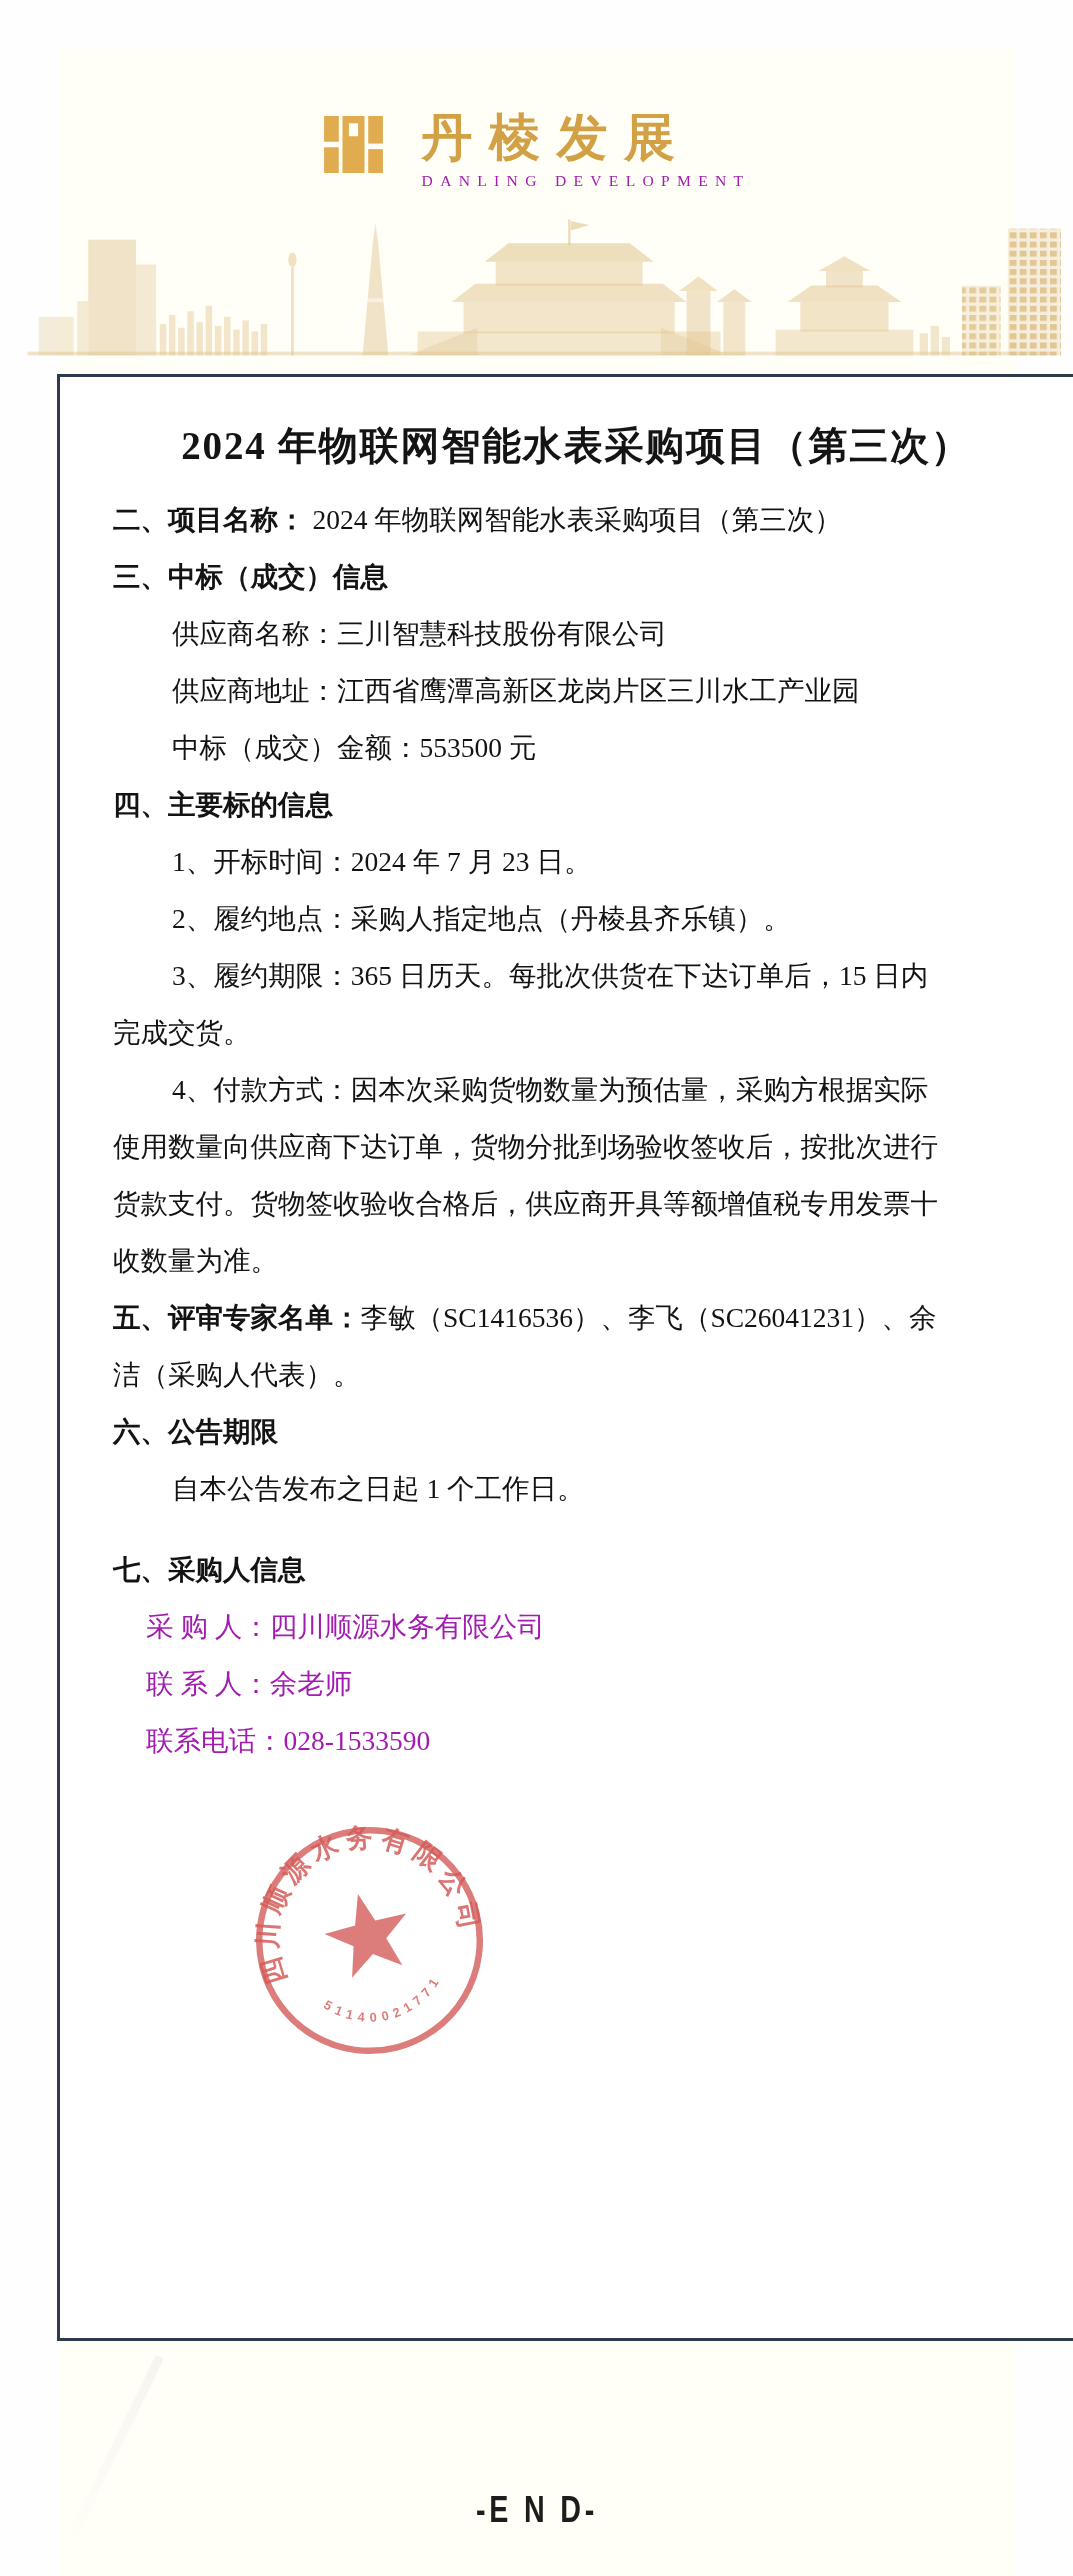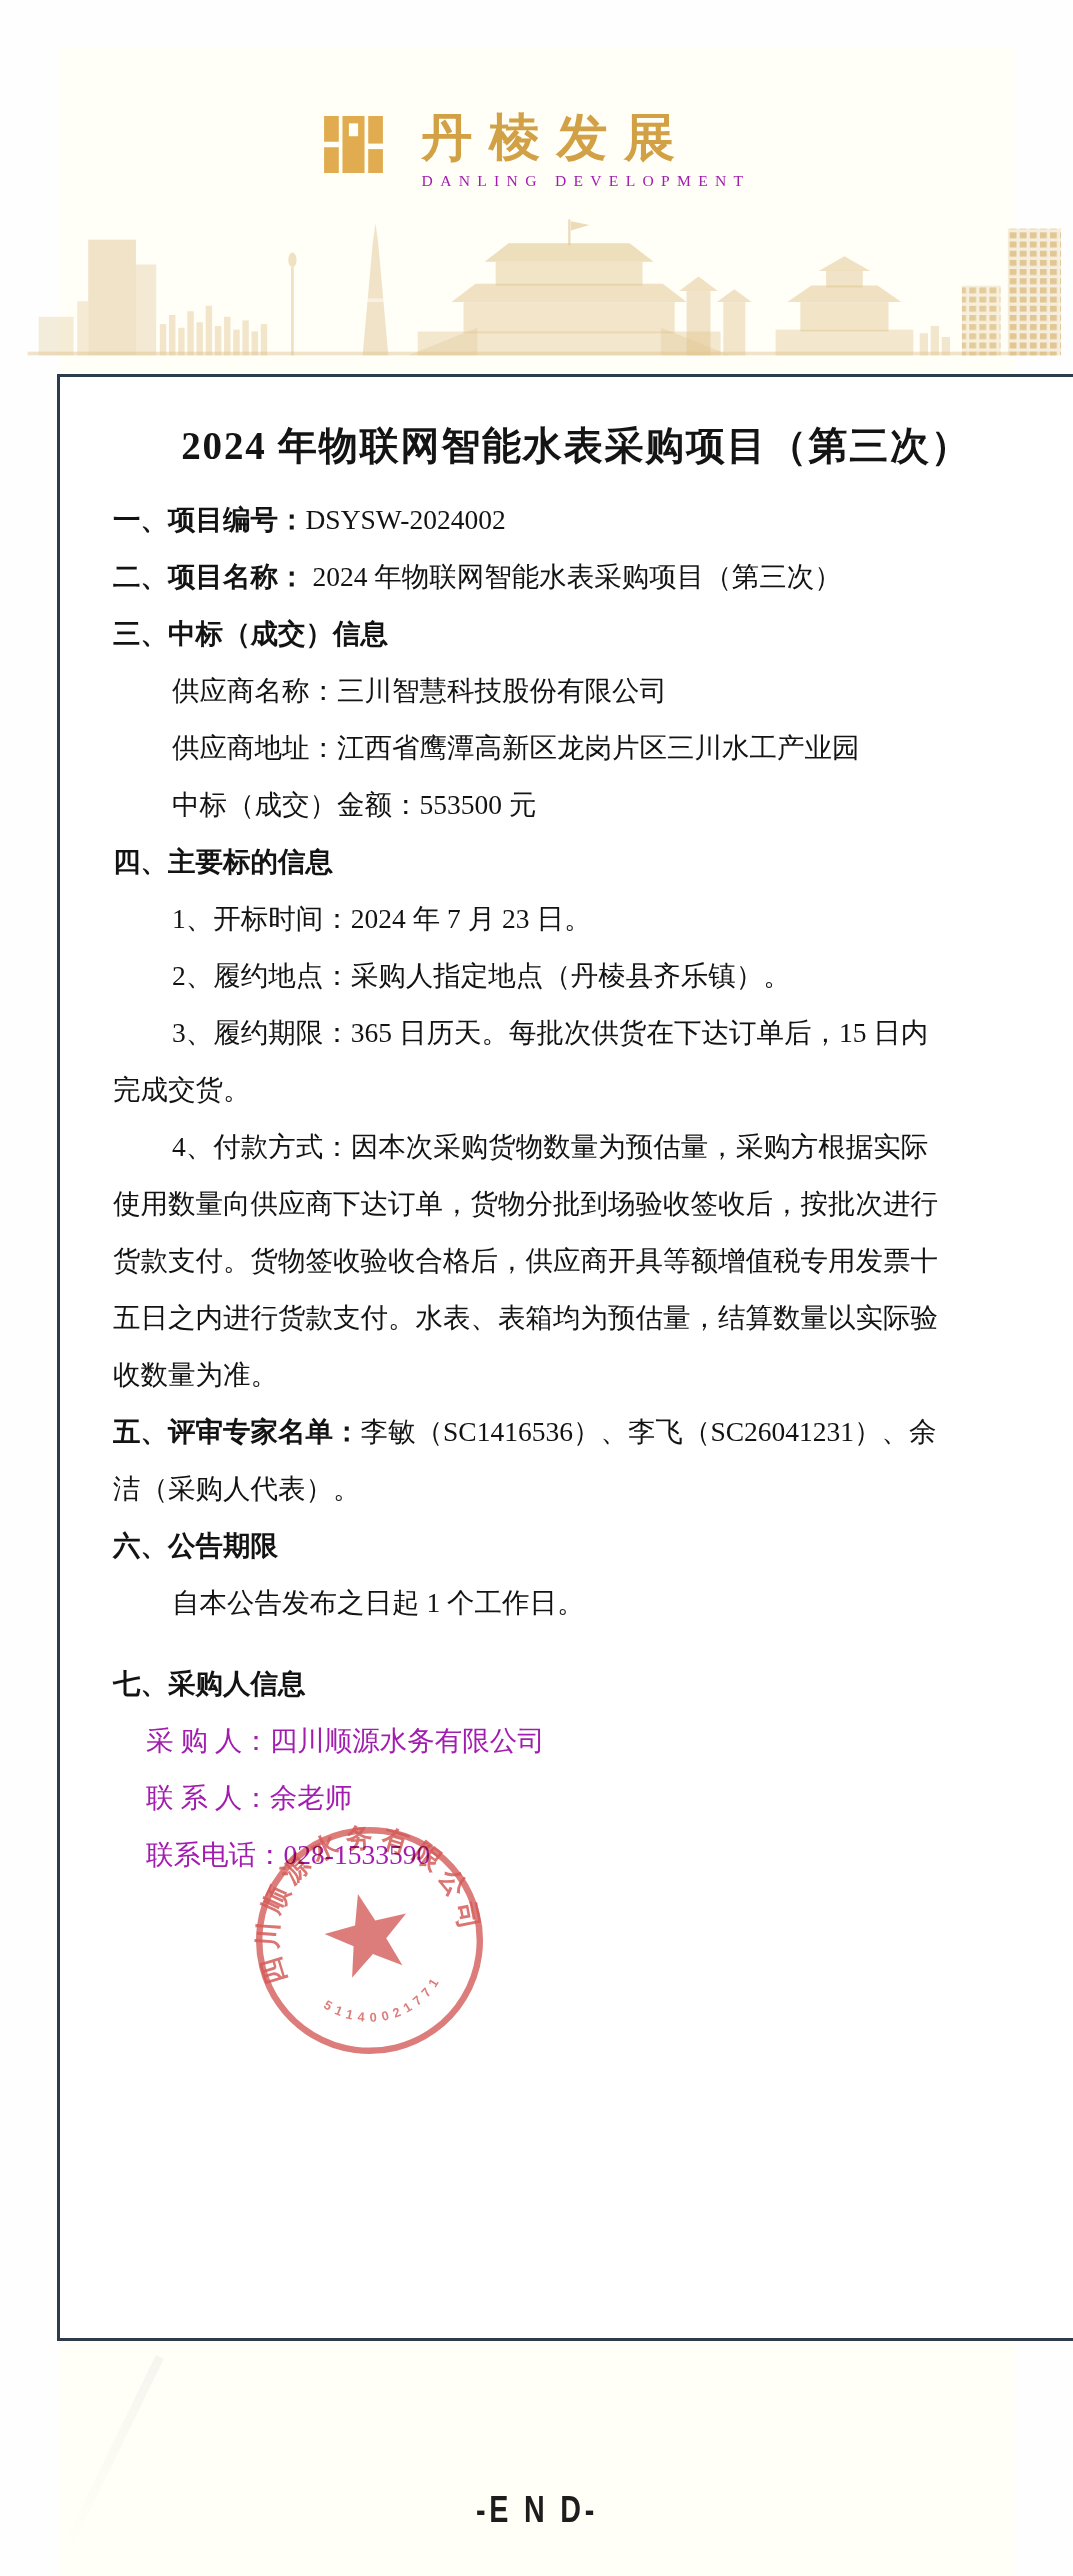--- a/index.html
+++ b/index.html
@@ -145,35 +145,33 @@
       <rect x="30" y="150" width="1120" height="4" fill="#dfc38c" opacity="0.45"></rect>
     </g>
   </svg>
 
   <div class="doc">
     <div class="doc-title">
       <div class="tl">2024 年物联网智能水表采购项目（第三次）</div>
     </div>
 
     <div class="lines">
-      <div class="ln"><span class="b">一、项目编号：</span><span>DSYSW-2024002</span></div>
       <div class="ln"><span class="b">二、项目名称：</span><span> 2024 年物联网智能水表采购项目（第三次）</span></div>
       <div class="ln"><span class="b">三、中标（成交）信息</span><span></span></div>
       <div class="ln indent"><span class="b"></span><span>供应商名称：三川智慧科技股份有限公司</span></div>
       <div class="ln indent"><span class="b"></span><span>供应商地址：江西省鹰潭高新区龙岗片区三川水工产业园</span></div>
       <div class="ln indent"><span class="b"></span><span>中标（成交）金额：553500 元</span></div>
       <div class="ln"><span class="b">四、主要标的信息</span><span></span></div>
       <div class="ln indent"><span class="b"></span><span>1、开标时间：2024 年 7 月 23 日。</span></div>
       <div class="ln indent"><span class="b"></span><span>2、履约地点：采购人指定地点（丹棱县齐乐镇）。</span></div>
       <div class="ln indent"><span class="b"></span><span>3、履约期限：365 日历天。每批次供货在下达订单后，15 日内</span></div>
       <div class="ln"><span class="b"></span><span>完成交货。</span></div>
       <div class="ln indent gap-sm"><span class="b"></span><span>4、付款方式：因本次采购货物数量为预估量，采购方根据实际</span></div>
       <div class="ln"><span class="b"></span><span>使用数量向供应商下达订单，货物分批到场验收签收后，按批次进行</span></div>
       <div class="ln"><span class="b"></span><span>货款支付。货物签收验收合格后，供应商开具等额增值税专用发票十</span></div>
-      <div class="ln"><span class="b"></span><span>五日之内进行货款支付。水表、表箱均为预估量，结算数量以实际验</span></div>
       <div class="ln"><span class="b"></span><span>收数量为准。</span></div>
       <div class="ln"><span class="b">五、评审专家名单：</span><span>李敏（SC1416536）、李飞（SC26041231）、余</span></div>
       <div class="ln"><span class="b"></span><span>洁（采购人代表）。</span></div>
       <div class="ln"><span class="b">六、公告期限</span><span></span></div>
       <div class="ln indent"><span class="b"></span><span>自本公告发布之日起 1 个工作日。</span></div>
       <div class="ln gap-xl"><span class="b">七、采购人信息</span><span></span></div>
       <div class="ln contact"><span class="b"></span><span>采  购  人：四川顺源水务有限公司</span></div>
       <div class="ln contact"><span class="b"></span><span>联  系  人：余老师</span></div>
       <div class="ln contact"><span class="b"></span><span>联系电话：028-1533590</span></div>
     </div>

